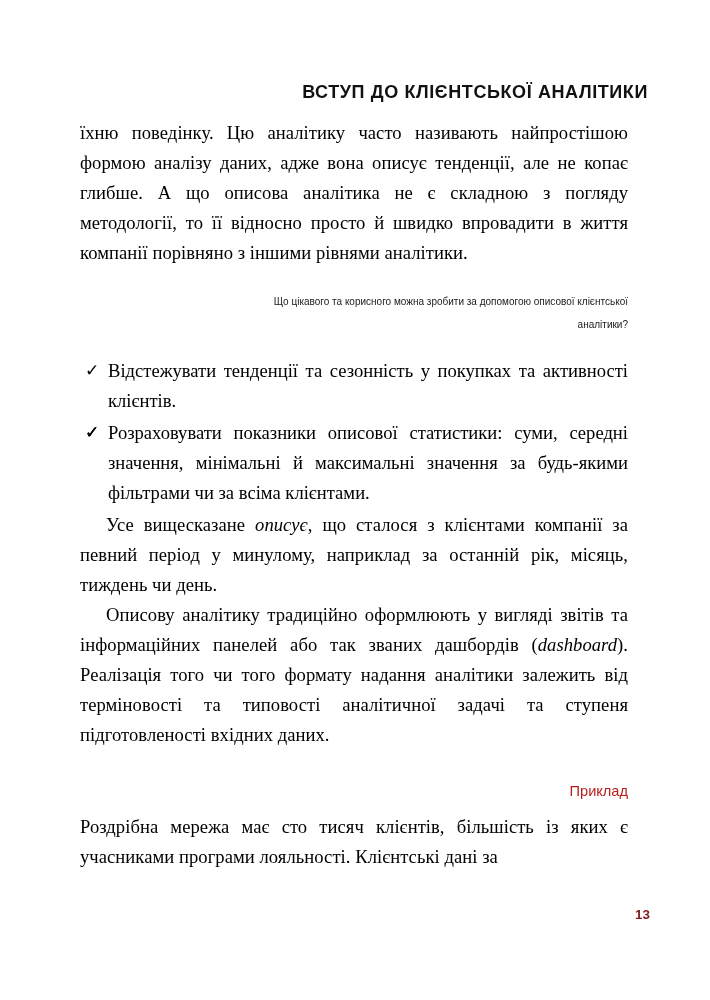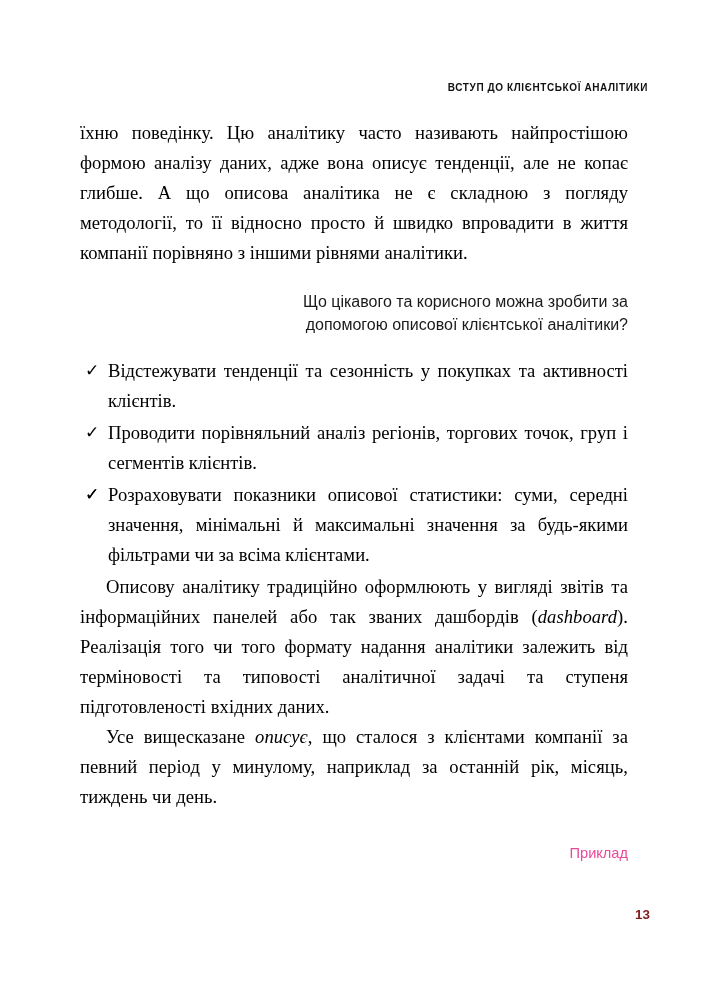--- a/index.html
+++ b/index.html
@@ -22,21 +22,21 @@
     padding: 0;
   }
   .running-head {
     position: absolute;
     top: 82px;
     left: 0;
     right: 62px;
     text-align: right;
     font-family: "Liberation Sans", sans-serif;
     font-weight: bold;
-    font-size: 10px;
+    font-size: 18px;
     letter-spacing: 0.6px;
     color: #111111;
   }
   .content {
     position: absolute;
     top: 118px;
     left: 80px;
     width: 548px;
   }
   p.body {
@@ -47,21 +47,21 @@
     text-justify: inter-word;
     letter-spacing: 0.05px;
     font-family: Liberation Serif, serif;
   }
   p.body.indent {
     text-indent: 26px;
   }
   .callout {
     margin: 22px 0 20px 0;
     font-family: "Liberation Sans", sans-serif;
-    font-size: 16px;
+    font-size: 10px;
     line-height: 23px;
     text-align: right;
     color: #1a1a1a;
     padding-left: 150px;
   }
   ul.checklist {
     list-style: none;
     margin: 0 0 0 0;
     padding: 0;
   }
@@ -79,21 +79,21 @@
     top: 0;
     font-size: 17px;
     line-height: 30px;
   }
   .example-label {
     margin: 30px 0 10px 0;
     font-family: "Liberation Sans", sans-serif;
     font-size: 14.6px;
     line-height: 22px;
     text-align: right;
-    color: #ec4899;
+    color: #b91c1c;
   }
   em {
     font-style: italic;
   }
   .folio {
     position: absolute;
     bottom: 78px;
     right: 60px;
     font-family: "Liberation Sans", sans-serif;
     font-weight: bold;
@@ -114,39 +114,39 @@
 
     <div class="callout">Що цікавого та корисного можна зробити за допомогою описової клієнтської аналітики?</div>
 
     <ul class="checklist">
       <li>
         <span class="tick">✓</span>
         <span>Відстежувати тенденції та сезонність у покупках та активності клієнтів.</span>
       </li>
       <li>
         <span class="tick">✓</span>
-        <span>Проводити порівняльний аналіз регіонів, торгових точок, груп і сегментів клієнтів.</span>
       </li>
       <li>
         <span class="tick">✓</span>
       </li>
       <li>
         <span class="tick">✓</span>
         <span>Розраховувати показники описової статистики: суми, середні значення, мінімальні й максимальні значення за будь-якими фільтрами чи за всіма клієнтами.</span>
       </li>
     </ul>
 
     <p class="body indent">
-      <span>Описову аналітику традиційно оформлюють у вигляді звітів та інформаційних панелей або так званих дашбордів (</span><em>dashboard</em><span>). Реалізація того чи того формату надання аналітики залежить від терміновості та типовості аналітичної задачі та ступеня підготовленості вхідних даних.</span>
+      <span>Усе вищесказане </span><em>описує</em><span>, що сталося з клієнтами компанії за певний період у минулому, наприклад за останній рік, місяць, тиждень чи день.</span>
     </p>
 
     <p class="body indent">
-      <span>Усе вищесказане </span><em>описує</em><span>, що сталося з клієнтами компанії за певний період у минулому, наприклад за останній рік, місяць, тиждень чи день.</span>
+      <span>Описову аналітику традиційно оформлюють у вигляді звітів та інформаційних панелей або так званих дашбордів (</span><em>dashboard</em><span>). Реалізація того чи того формату надання аналітики залежить від терміновості та типовості аналітичної задачі та ступеня підготовленості вхідних даних.</span>
     </p>
 
     <div class="example-label">Приклад</div>
 
+    <p class="body">Роздрібна мережа має сто тисяч клієнтів, більшість із яких є учасниками програми лояльності. Клієнтські дані за</p>
 
   </div>
 
   <div class="folio">13</div>
 
 </div>
 
 </body></html>

